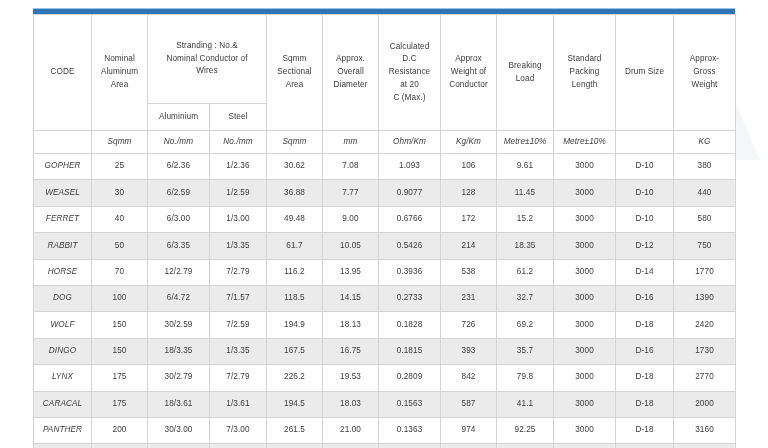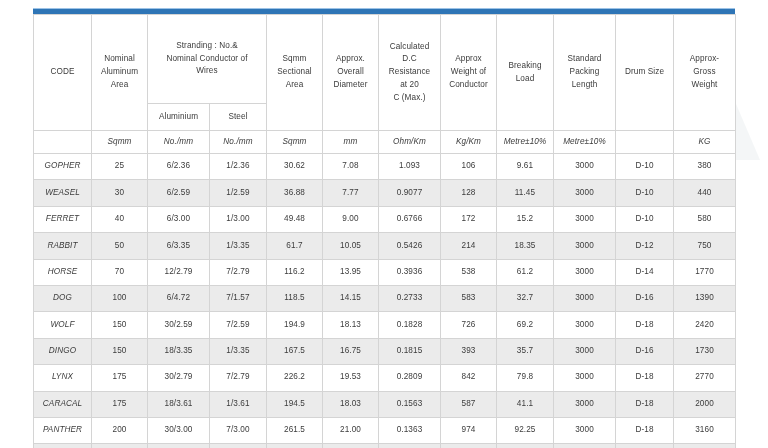--- a/index.html
+++ b/index.html
@@ -273,21 +273,21 @@
           <td>1770</td>
         </tr>
         <tr class="alt">
           <td class="code-cell">DOG</td>
           <td>100</td>
           <td>6/4.72</td>
           <td>7/1.57</td>
           <td>118.5</td>
           <td>14.15</td>
           <td>0.2733</td>
-          <td>583</td>
+          <td>231</td>
           <td>32.7</td>
           <td>3000</td>
           <td>D-16</td>
           <td>1390</td>
         </tr>
         <tr>
           <td class="code-cell">WOLF</td>
           <td>150</td>
           <td>30/2.59</td>
           <td>7/2.59</td>

